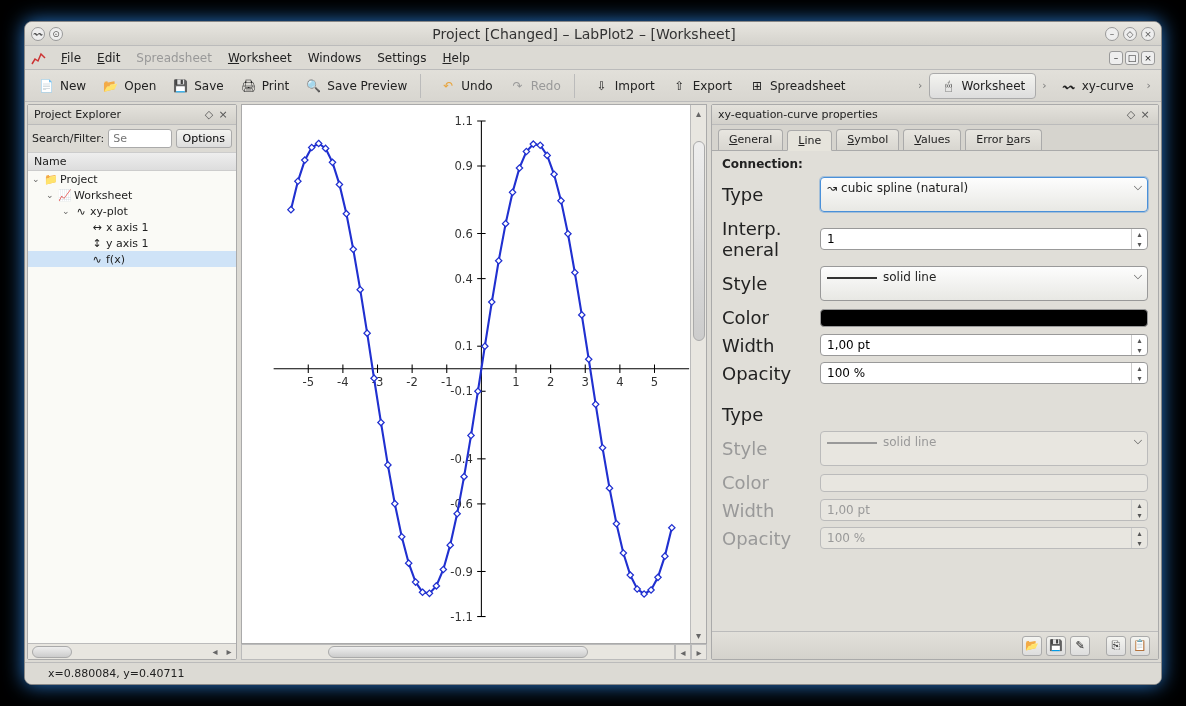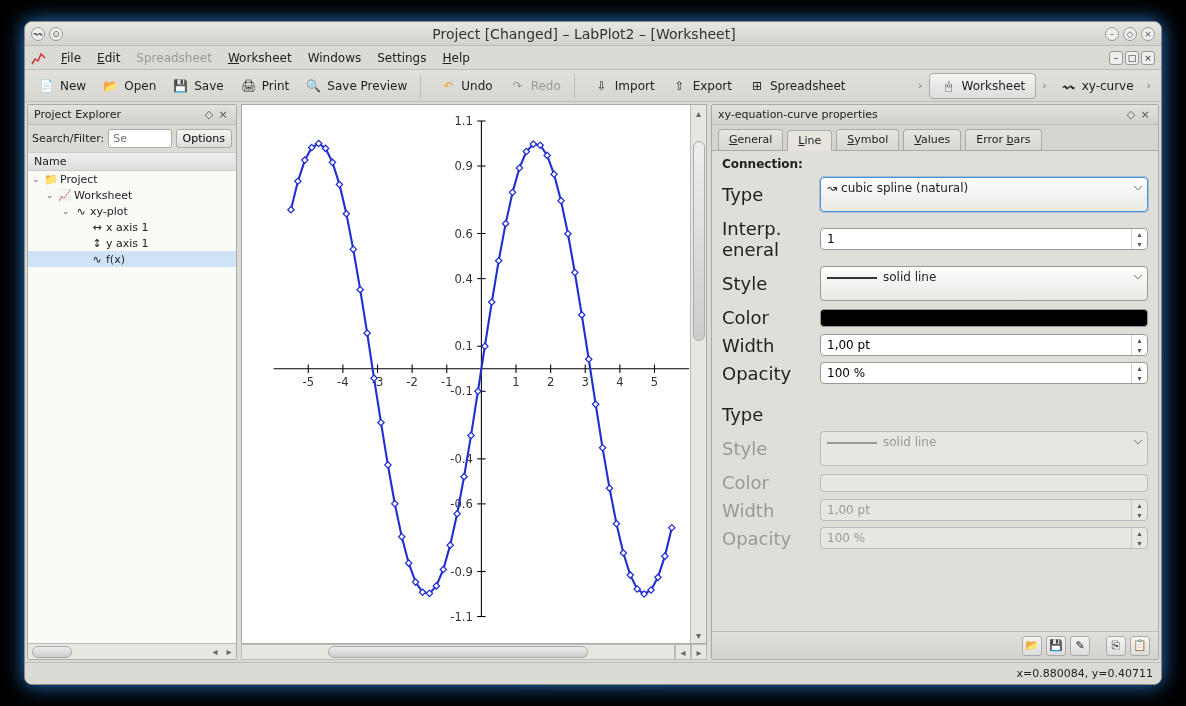--- a/index.html
+++ b/index.html
@@ -74,21 +74,21 @@
 .color-swatch { flex:1; height:18px; border:1px solid #999; border-radius:4px; background:#000; padding:1px;}
 .color-swatch.grey { background:#ddd;}
 .row.disabled .lbl, .row.disabled input, .row.disabled .combo { color:#999; }
 .row.disabled .combo, .row.disabled .spin, .row.disabled .color-swatch { background:#e8e6e0; border-color:#bbb;}
 .row.disabled .spin input{color:#999;}
 .combo.selected { border:1px solid #4a90d9; box-shadow:0 0 0 1px rgba(74,144,217,0.4);}
 .line-preview{display:inline-block;width:50px;border-top:2px solid #333;vertical-align:middle;margin-right:6px;}
 .line-preview.grey{border-color:#999;}
 .props-footer { height:28px; display:flex; align-items:center; justify-content:flex-end; gap:4px; padding:0 8px; border-top:1px solid #bbb; background:linear-gradient(#e2e0da,#d4d2cc);}
 .props-footer .ibtn{width:20px;height:20px;border:1px solid #aaa;border-radius:3px;background:linear-gradient(#f4f4f0,#ddd);display:flex;align-items:center;justify-content:center;font-size:11px;}
-.status { height:22px; display:flex; align-items:center; padding:0 8px; font-size:11px; border-top:1px solid #bbb; background:#dcdad4;justify-content:flex-end;}
+.status { height:22px; display:flex; align-items:center; padding:0 23px; font-size:11px; border-top:1px solid #bbb; background:#dcdad4;}
 </style>
 </head>
 <body>
 
 <div class="outer-glow">
 <div class="window">
 
   <div class="titlebar">
     <div class="left-icons">
       <div class="circle">〰</div>

